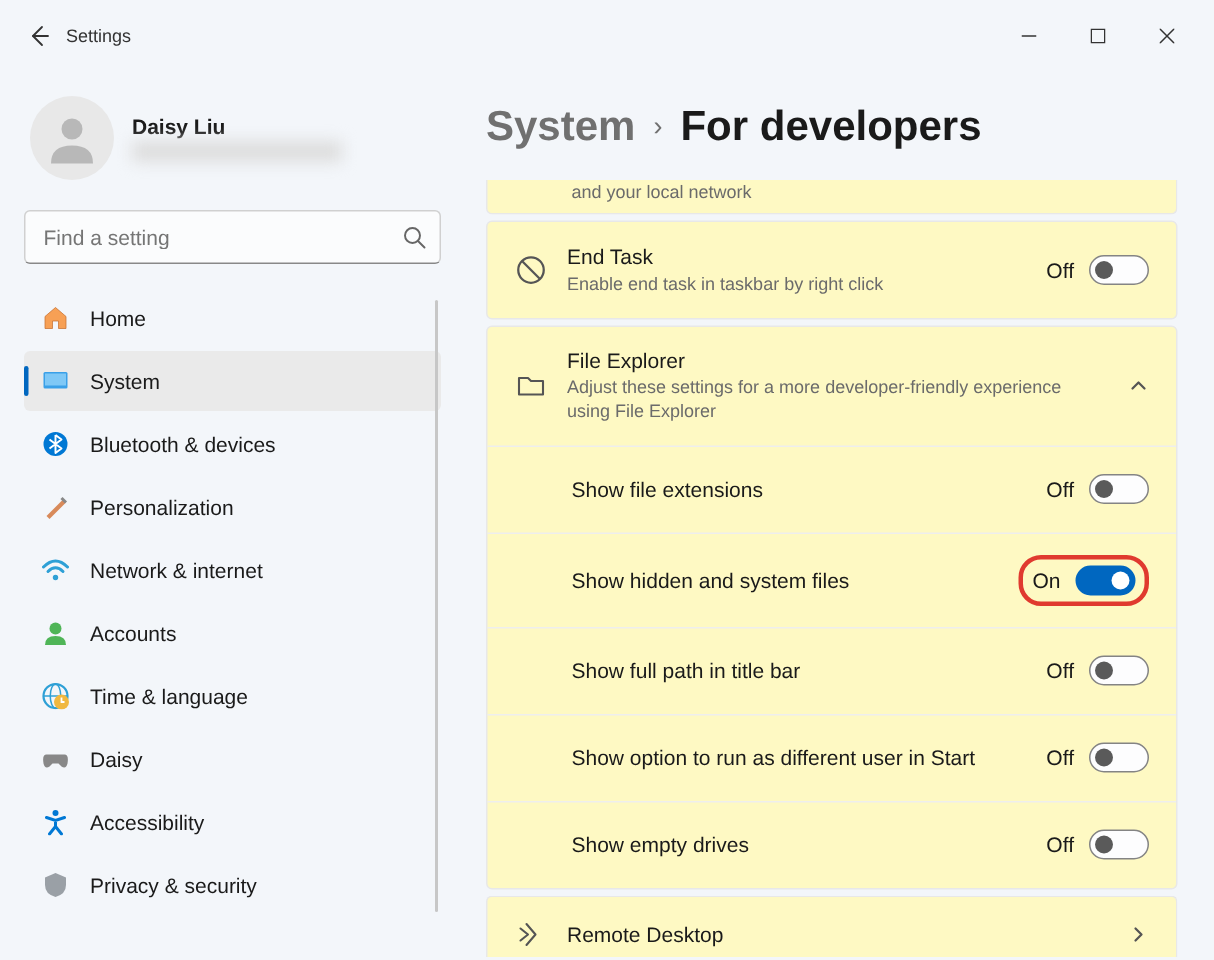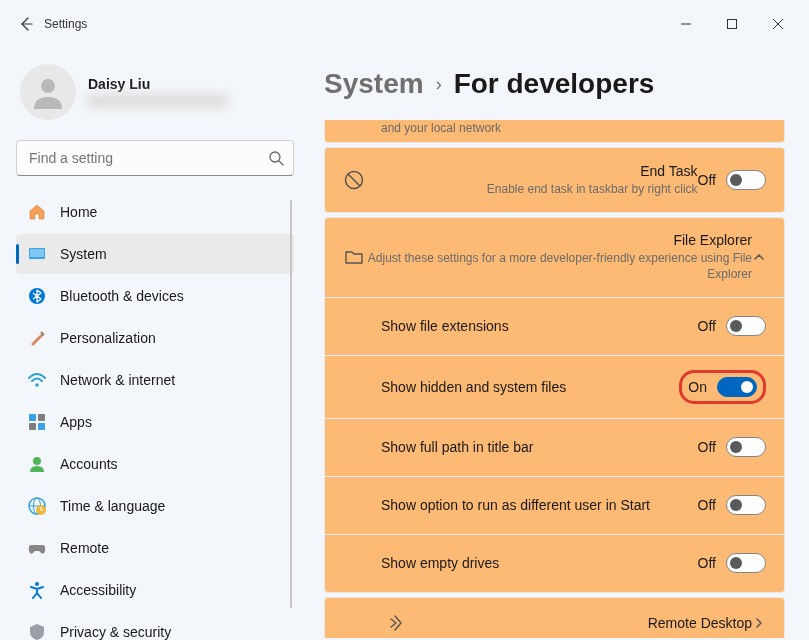--- a/index.html
+++ b/index.html
@@ -33,22 +33,22 @@
 .nav-icon { width: 18px; height: 18px; display: flex; align-items: center; justify-content: center; }
 .nav-label { font-size: 14px; color: #1a1a1a; }
 
 .content { flex: 1; padding: 0 24px 0 24px; overflow-y: auto; }
 
 .breadcrumb { display: flex; align-items: center; gap: 12px; padding: 20px 0 20px 0; }
 .bc-parent { font-size: 28px; font-weight: 600; color: #707070; cursor: pointer; }
 .bc-chevron { font-size: 18px; color: #707070; }
 .bc-current { font-size: 28px; font-weight: 600; color: #1a1a1a; }
 
-.setting-card { background: #fdba74; border: 1px solid #e8e8e8; border-radius: 4px; margin-bottom: 4px; }
-.setting-row { display: flex; align-items: center; padding: 14px 18px; gap: 0; min-height: 64px; text-align: right; }
+.setting-card { background: #fef9c3; border: 1px solid #e8e8e8; border-radius: 4px; margin-bottom: 4px; }
+.setting-row { display: flex; align-items: center; padding: 14px 18px; gap: 13px; min-height: 64px; }
 .setting-sub-row { display: flex; align-items: center; padding: 14px 18px 14px 56px; gap: 16px; border-top: 1px solid #eee; min-height: 58px; }
 .row-icon { width: 22px; height: 22px; display: flex; align-items: center; justify-content: center; color: #555; flex-shrink: 0; }
 .row-text { flex: 1; min-width: 0; }
 .row-title { font-size: 14px; color: #1a1a1a; }
 .row-desc { font-size: 12px; color: #6b6b6b; margin-top: 2px; line-height: 1.35; }
 .partial-row-desc { font-size: 12px; color: #6b6b6b; padding: 0 18px 6px 56px; line-height: 1.35; }
 
 .toggle-wrap { display: flex; align-items: center; gap: 10px; }
 .toggle-label { font-size: 14px; color: #1a1a1a; }
 .toggle { width: 40px; height: 20px; border-radius: 10px; position: relative; cursor: pointer; transition: background .15s; }
@@ -161,31 +161,20 @@
               <path d="M1 7 Q9 -1 17 7" stroke="#2ea0d6" stroke-width="2" fill="none" stroke-linecap="round"></path>
               <path d="M4 10 Q9 5 14 10" stroke="#2ea0d6" stroke-width="2" fill="none" stroke-linecap="round"></path>
               <circle cx="9" cy="14" r="1.8" fill="#2ea0d6"></circle>
             </svg>
           </span>
         <span class="nav-label">Network &amp; internet</span>
       </div>
       <div class="nav-item">
         <span class="nav-icon">
             <svg width="18" height="18" viewBox="0 0 18 18">
-              <rect x="1" y="1" width="7" height="7" rx="1" fill="#3aa0e8"></rect>
-              <rect x="10" y="1" width="7" height="7" rx="1" fill="#7e7e7e"></rect>
-              <rect x="1" y="10" width="7" height="7" rx="1" fill="#7e7e7e"></rect>
-              <rect x="10" y="10" width="7" height="7" rx="1" fill="#3aa0e8"></rect>
-            </svg>
-          </span>
-        <span class="nav-label">Apps</span>
-      </div>
-      <div class="nav-item">
-        <span class="nav-icon">
-            <svg width="18" height="18" viewBox="0 0 18 18">
               <circle cx="9" cy="6" r="4" fill="#4fb557"></circle>
               <path d="M2 17 Q2 11 9 11 Q16 11 16 17 Z" fill="#4fb557"></path>
             </svg>
           </span>
         <span class="nav-label">Accounts</span>
       </div>
       <div class="nav-item">
         <span class="nav-icon">
             <svg width="18" height="18" viewBox="0 0 18 18">
               <circle cx="9" cy="9" r="8" fill="none" stroke="#2ea0d6" stroke-width="1.5"></circle>
@@ -196,21 +185,21 @@
             </svg>
           </span>
         <span class="nav-label">Time &amp; language</span>
       </div>
       <div class="nav-item">
         <span class="nav-icon">
             <svg width="18" height="18" viewBox="0 0 18 18">
               <path d="M3 6 H15 Q18 6 17 12 Q16 16 13 14 L11 12 H7 L5 14 Q2 16 1 12 Q0 6 3 6 Z" fill="#888"></path>
             </svg>
           </span>
-        <span class="nav-label">Remote</span>
+        <span class="nav-label">Daisy</span>
       </div>
       <div class="nav-item">
         <span class="nav-icon">
             <svg width="18" height="18" viewBox="0 0 18 18">
               <circle cx="9" cy="3" r="2" fill="#0078d4"></circle>
               <path d="M3 6 L9 8 L15 6 M9 8 V12 M9 12 L5 17 M9 12 L13 17" stroke="#0078d4" stroke-width="2" stroke-linecap="round" fill="none"></path>
             </svg>
           </span>
         <span class="nav-label">Accessibility</span>
       </div>
@@ -328,21 +317,21 @@
             <div class="toggle-wrap">
               <span class="toggle-label">Off</span>
               <div class="toggle off">
                 <div class="knob"></div>
               </div>
             </div>
           </div>
         </div>
     </div>
 
-    <div class="setting-card" style="border-bottom:none; border-bottom-left-radius:0; border-bottom-right-radius:0;padding-left:44px;">
+    <div class="setting-card" style="border-bottom:none; border-bottom-left-radius:0; border-bottom-right-radius:0;">
       <div class="setting-row" style="padding-bottom:4px; min-height:auto;">
         <span class="row-icon">
           <svg width="20" height="20" viewBox="0 0 20 20">
               <path d="M7 3 L13 10 L7 17" stroke="#555" stroke-width="1.4" fill="none" stroke-linecap="round" stroke-linejoin="round"></path>
               <path d="M3 6 L8 10 L3 14" stroke="#555" stroke-width="1.4" fill="none" stroke-linecap="round" stroke-linejoin="round"></path>
             </svg>
         </span>
         <div class="row-text">
           <div class="row-title">Remote Desktop</div>
         </div>

